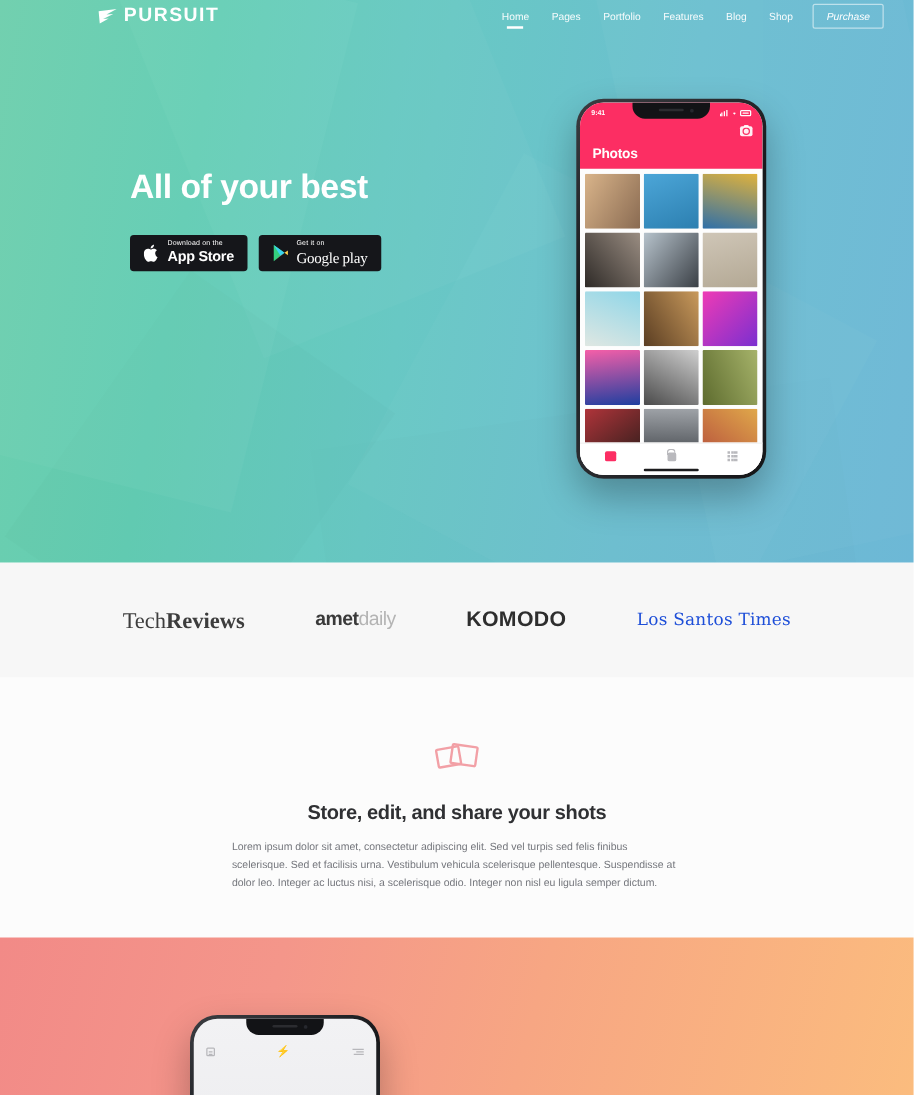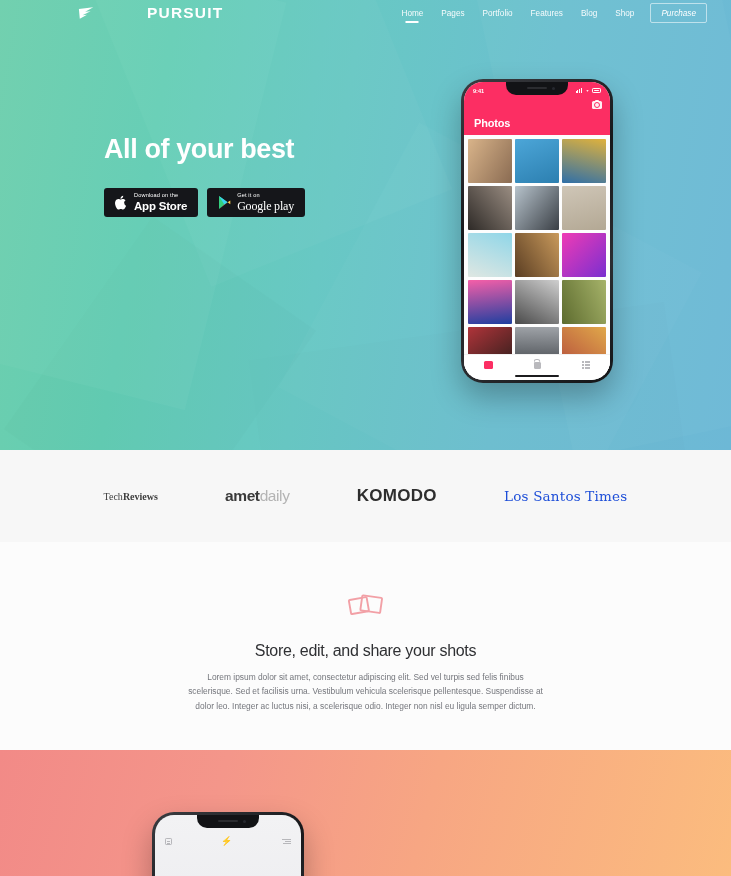--- a/index.html
+++ b/index.html
@@ -31,21 +31,21 @@
   
   .nav {
     position:relative; z-index:10;
     display:flex; align-items:center;
     height:26px; padding:0 24px 0 78px;
   }
   .logo { display:flex; align-items:center; gap:3px; }
   .logo-mark { width:18px; height:14px; flex:none; }
   .logo-text {
     color:#fff; font-size:15.5px; font-weight:bold;
-    letter-spacing:1.2px; line-height:1;margin-left:48px;
+    letter-spacing:1.2px; line-height:1;
   }
   .nav-links { margin-left:auto; display:flex; align-items:center; gap:0; }
   .nav-link {
     position:relative;
     color:rgba(255,255,255,.94);
     font-size:8.2px; padding:4px 9px;
     text-decoration:none; cursor:pointer; white-space:nowrap;
   }
   .nav-link.active::after {
     content:""; position:absolute; left:50%; transform:translateX(-50%);
@@ -145,42 +145,42 @@
   .tab-ico.grid9 i { background:#b9b9bd; display:block; }
   .home-ind { position:absolute; left:50%; transform:translateX(-50%); bottom:3px; width:44px; height:2.4px; background:#1c1c1e; border-radius:2px; }
 
   
   .logos {
     height:92px; background:#F7F7F7;
     display:flex; align-items:center; justify-content:space-around;
     padding:0 70px;
   }
   .brand { color:#3d3d3d; white-space:nowrap; }
-  .brand.tech { font-family:"Liberation Serif", serif; font-size:10px; }
+  .brand.tech { font-family:"Liberation Serif", serif; font-size:18px; }
   .brand.tech b { font-weight:bold; }
   .brand.tech span { font-weight:normal; }
   .brand.info { font-size:15.5px; letter-spacing:-.4px; }
   .brand.info b { font-weight:bold; color:#3a3a3a; }
   .brand.info span { font-weight:normal; color:#b4b4b4; }
   .brand.komodo { font-size:17px; font-weight:bold; letter-spacing:.3px; color:#2e2e2e; }
   .brand.lst { font-family:"DejaVu Serif", serif; font-size:13.5px; font-weight:normal; letter-spacing:.2px; color:#1d4ed8; }
 
   
   .feature {
     height:208px; background:#FCFCFC;
     display:flex; flex-direction:column; align-items:center;
     padding-top:48px;
   }
   .feat-icon { width:38px; height:34px; margin-bottom:18px; }
   .feat-title {
-    font-size:16px; font-weight:normal; color:#2f3033;
+    font-size:16px; font-weight:bold; color:#2f3033;
     letter-spacing:-.3px; margin-bottom:10px;
   }
   .feat-body {
-    width:360px; text-align:center;
+    width:360px; text-align:left;
     font-size:8.4px; line-height:1.72; color:#74767c;
   }
 
   
   .bottom {
     position:relative; height:126px;
     background:linear-gradient(105deg,#F28A87 0%,#F4968A 30%,#F7A683 58%,#FBBC7E 100%);
     overflow:hidden;
   }
   .phone2 {

